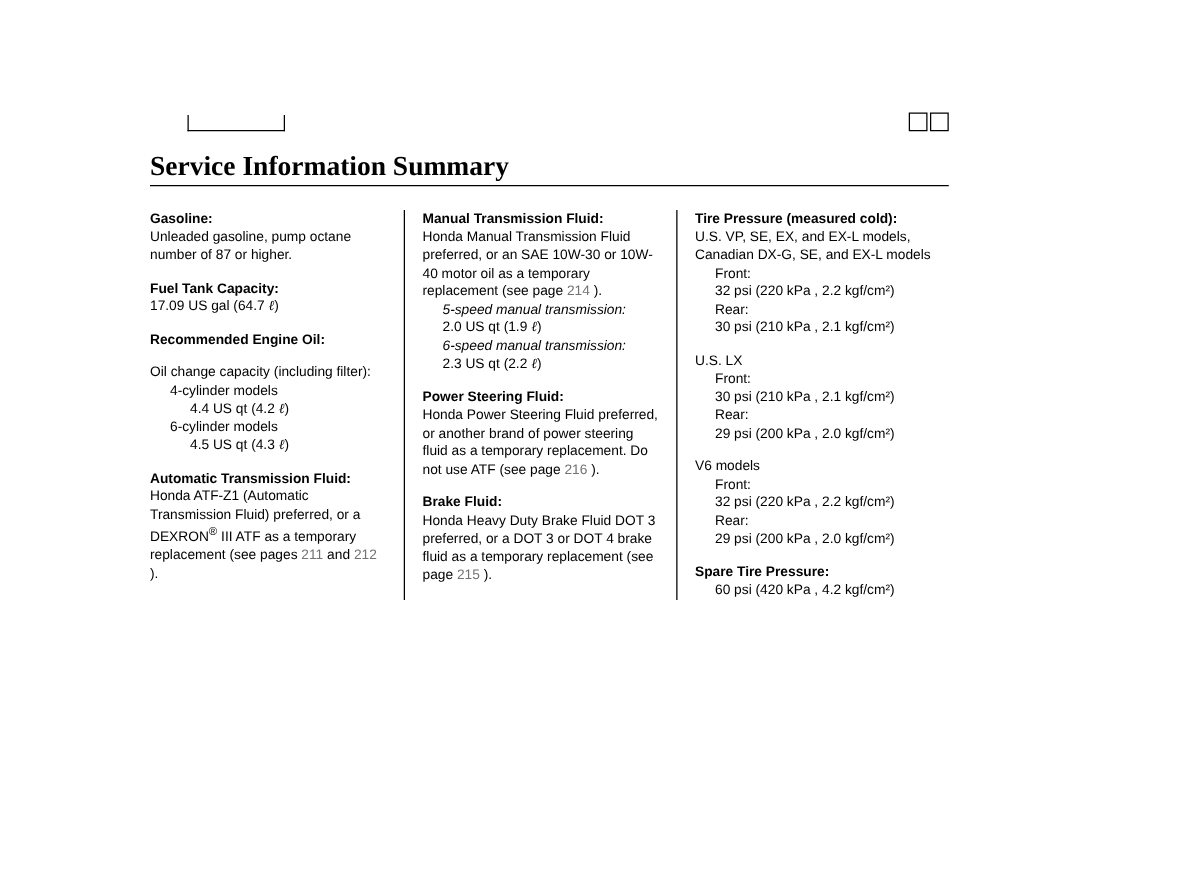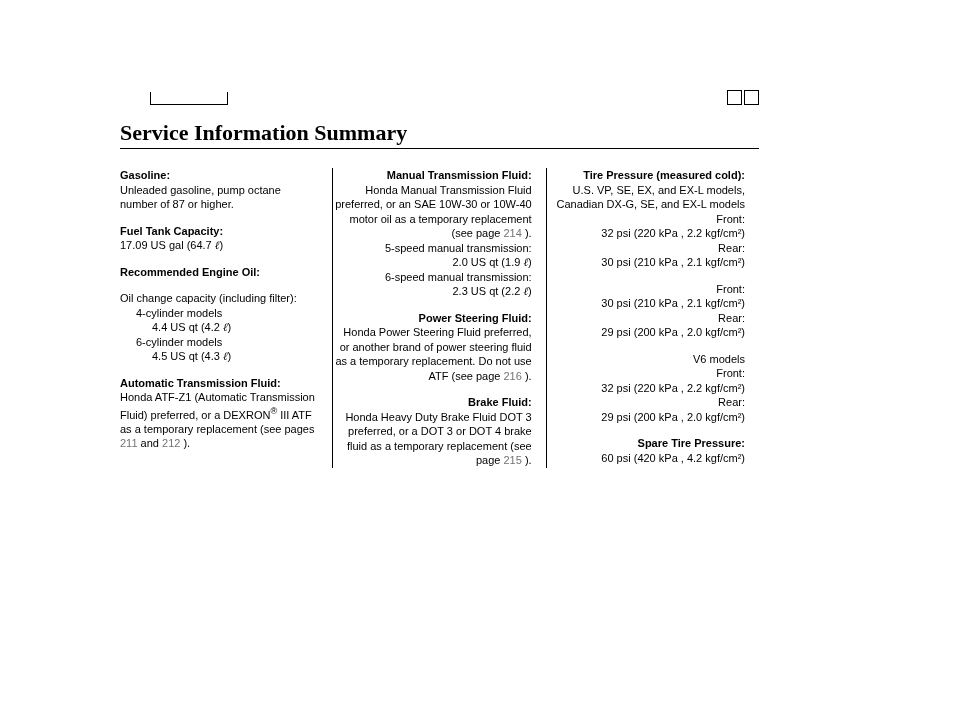--- a/index.html
+++ b/index.html
@@ -63,30 +63,30 @@
   }
   .col {
     flex: 1;
     font-size: 11px;
     line-height: 1.32;
     padding-right: 14px;
     box-sizing: border-box;
   }
   .col + .col {
     border-left: 1px solid #000;
-    text-align: right;
+    padding-left: 14px;
   }
   .sec-head {
     font-weight: bold;
   }
   .block { margin-bottom: 12px; }
   .block:last-child { margin-bottom: 0; }
   .indent { padding-left: 16px; }
   .indent2 { padding-left: 32px; }
-  .italic { }
+  .italic { font-style: italic; }
   a.pagelink {
     color: #737373;
     text-decoration: none;
     cursor: pointer;
   }
   .lscript {
     font-style: italic;
     font-family: "Times New Roman", serif;
   }
 </style>
@@ -183,20 +183,21 @@
       <div class="block">
         <div class="sec-head">Tire Pressure (measured cold):</div>
         <div>U.S. VP, SE, EX, and EX-L models, Canadian DX-G, SE, and EX-L models</div>
         <div class="indent">Front:</div>
         <div class="indent">32 psi (220 kPa , 2.2 kgf/cm²)</div>
         <div class="indent">Rear:</div>
         <div class="indent">30 psi (210 kPa , 2.1 kgf/cm²)</div>
       </div>
 
       <div class="block">
+        <div>U.S. LX</div>
         <div class="indent">Front:</div>
         <div class="indent">30 psi (210 kPa , 2.1 kgf/cm²)</div>
         <div class="indent">Rear:</div>
         <div class="indent">29 psi (200 kPa , 2.0 kgf/cm²)</div>
       </div>
 
       <div class="block">
         <div>V6 models</div>
         <div class="indent">Front:</div>
         <div class="indent">32 psi (220 kPa , 2.2 kgf/cm²)</div>

